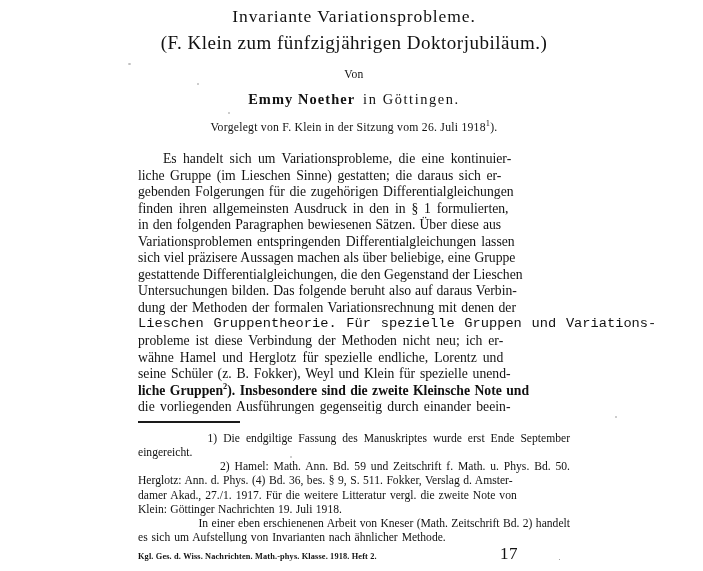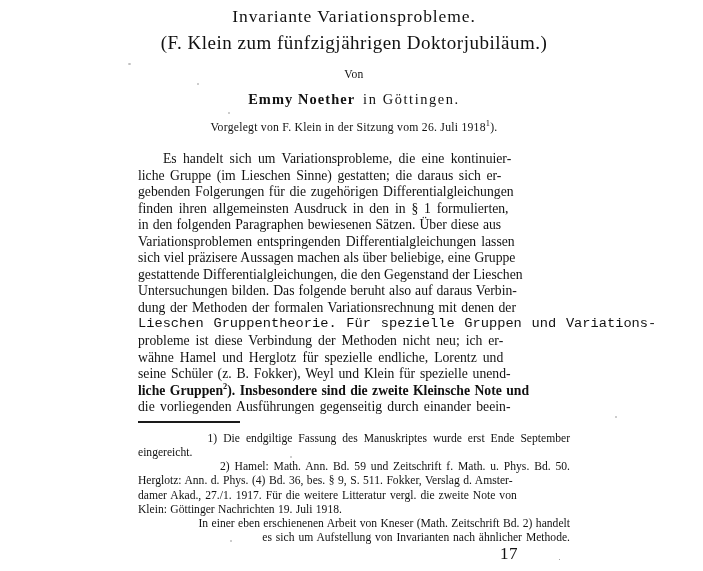--- a/index.html
+++ b/index.html
@@ -204,21 +204,22 @@
   <div class="fn-rule"></div>
 
   <div class="fn-block">
     <div class="fline fn-indent" style="word-spacing:3.1px;"><span>1)</span>&nbsp;<span>Die endgiltige Fassung des Manuskriptes wurde erst Ende September</span></div>
     <div class="fline" style="word-spacing:0.4px;"><span>eingereicht.</span></div>
     <div class="fline fn-indent" style="word-spacing:2.0px;"><span>2)</span>&nbsp;<span>Hamel: Math. Ann. Bd. 59 und Zeitschrift f. Math. u. Phys. Bd. 50.</span></div>
     <div class="fline" style="word-spacing:0.6px;"><span>Herglotz: Ann. d. Phys. (4) Bd. 36, bes. § 9, S. 511.  Fokker, Verslag d. Amster-</span></div>
     <div class="fline" style="word-spacing:1.1px;"><span>damer Akad., 27./1. 1917.  Für die weitere Litteratur vergl. die zweite Note von</span></div>
     <div class="fline" style="word-spacing:0.4px;"><span>Klein: Göttinger Nachrichten 19. Juli 1918.</span></div>
     <div class="fline fn-indent" style="word-spacing:0.5px;"><span>In einer eben erschienenen Arbeit von Kneser (Math. Zeitschrift Bd. 2) handelt</span></div>
-    <div class="fline" style="word-spacing:1.0px;text-align:right;"><span>es sich um Aufstellung von Invarianten nach ähnlicher Methode.</span></div>
+    <div class="fline" style="word-spacing:1.0px;"><span>es sich um Aufstellung von Invarianten nach ähnlicher Methode.</span></div>
   </div>
 
   <div class="footer">
+    <div class="footer-run">Kgl. Ges. d. Wiss. Nachrichten. Math.-phys. Klasse. 1918. Heft 2.</div>
     <div class="footer-page">17</div>
     <div class="footer-dot">·</div>
   </div>
 
 </div>
 
 </body></html>

